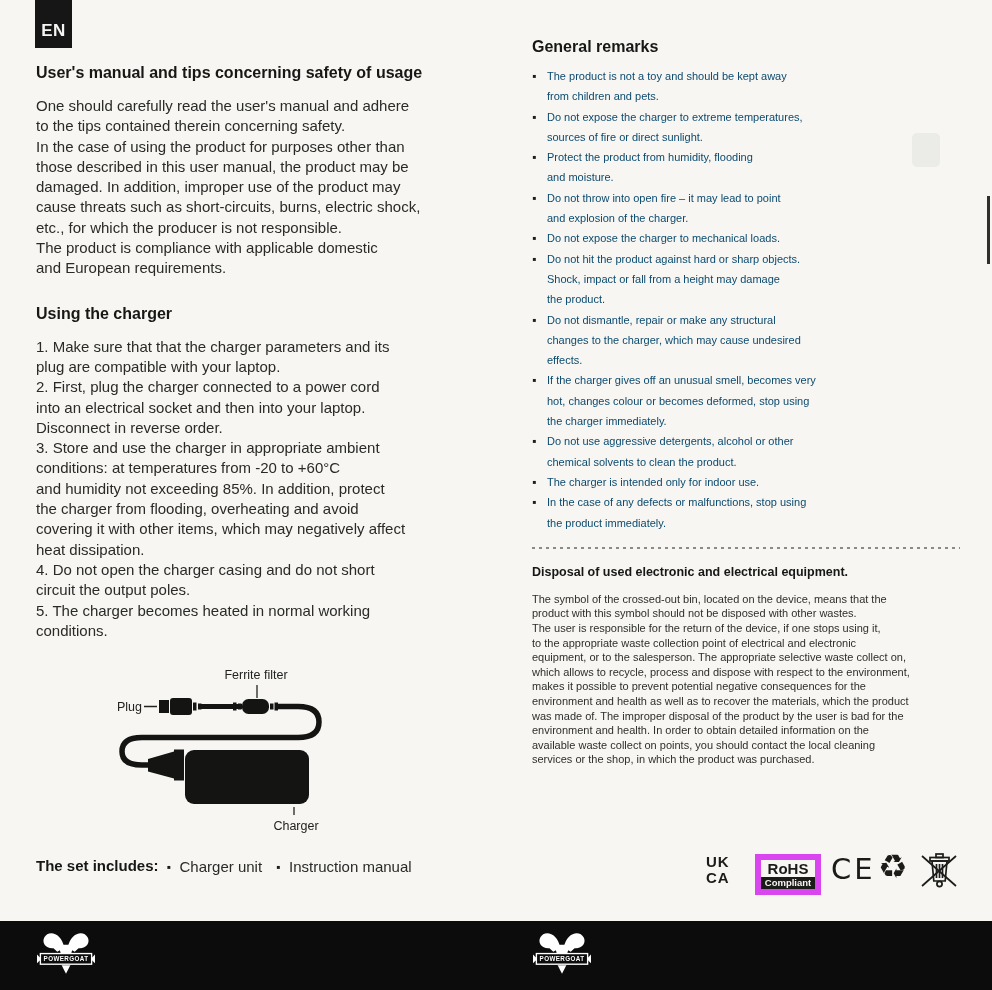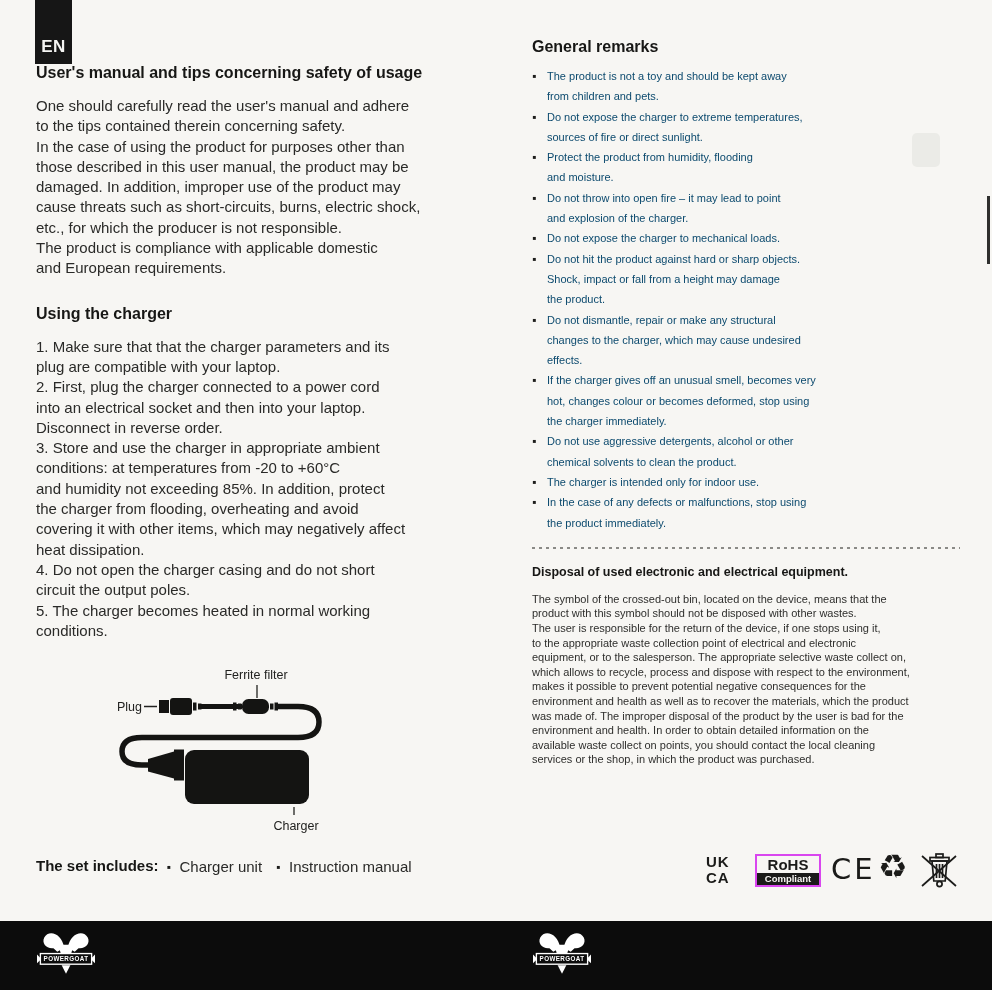--- a/index.html
+++ b/index.html
@@ -4,21 +4,21 @@
 <style>
   * { margin:0; padding:0; box-sizing:border-box; }
   html,body { background:#d9d9d6; }
   .page {
     position:relative; width:992px; height:990px; margin:0 auto;
     background:#f7f6f3; overflow:hidden;
     font-family:"Liberation Sans", sans-serif; color:#262624;
   }
   
   .en-badge {
-    position:absolute; left:35px; top:0; width:37px; height:64px;
+    position:absolute; left:35px; top:0; width:37px; height:48px;
     background:#161616; color:#f5f5f3; font-weight:bold; font-size:17px;
     display:flex; align-items:flex-end; justify-content:center; padding-bottom:7px;
     letter-spacing:0.5px;
   }
   
   .col-left  { position:absolute; left:36px;  top:62px; width:440px; }
   .col-right { position:absolute; left:532px; top:36px; width:428px; }
   h2.sec {
     font-size:16px; font-weight:bold; color:#171715; line-height:22px;
   }
@@ -50,21 +50,21 @@
     font-size:15px; color:#2a2a28;
   }
   .set-label { font-weight:bold; color:#171715; margin-right:8px; }
   .set-row .item { display:flex; margin-right:14px; }
   .set-row .marker { width:13px; flex:0 0 13px; line-height:19px; }
   
   .ukca {
     position:absolute; left:706px; top:854px; font-weight:800; font-size:15px;
     line-height:15.5px; letter-spacing:1px; color:#1b1b19;
   }
-  .rohs { position:absolute; left:755px; top:854px; width:66px; border:2px solid #d946ef; }
+  .rohs { position:absolute; left:755px; top:854px; width:66px; border:6px solid #d946ef; }
   .rohs-top { background:#f7f6f3; color:#1b1b19; font-weight:bold; font-size:15px; text-align:center; line-height:17px; }
   .rohs-bottom { background:#1b1b19; color:#f7f6f3; font-size:9.5px; text-align:center; line-height:12px; font-weight:bold; }
   .ce {
     position:absolute; left:831px; top:852px; font-size:29px; font-weight:500;
     letter-spacing:3px; color:#1b1b19; font-family:"DejaVu Sans", sans-serif;
   }
   .recycle {
     position:absolute; left:878px; top:849px; font-size:33px; color:#1b1b19;
     font-family:"DejaVu Sans", sans-serif; line-height:36px;
   }

